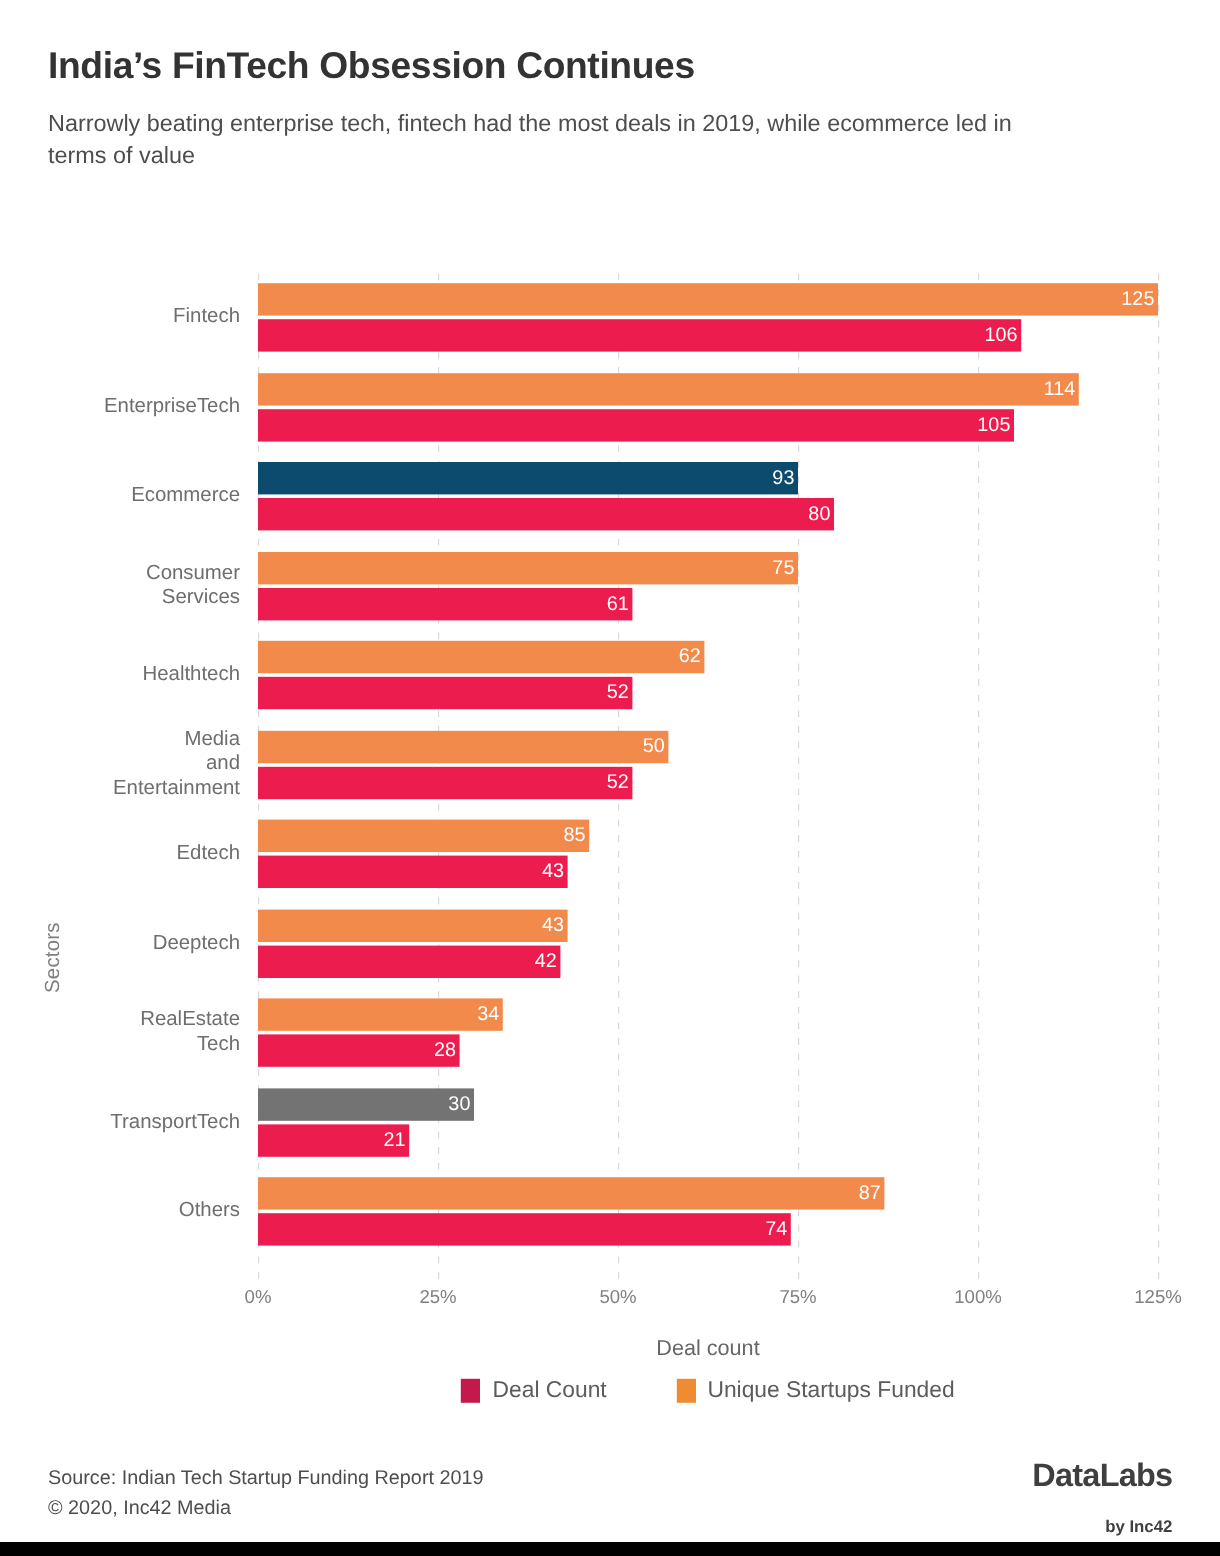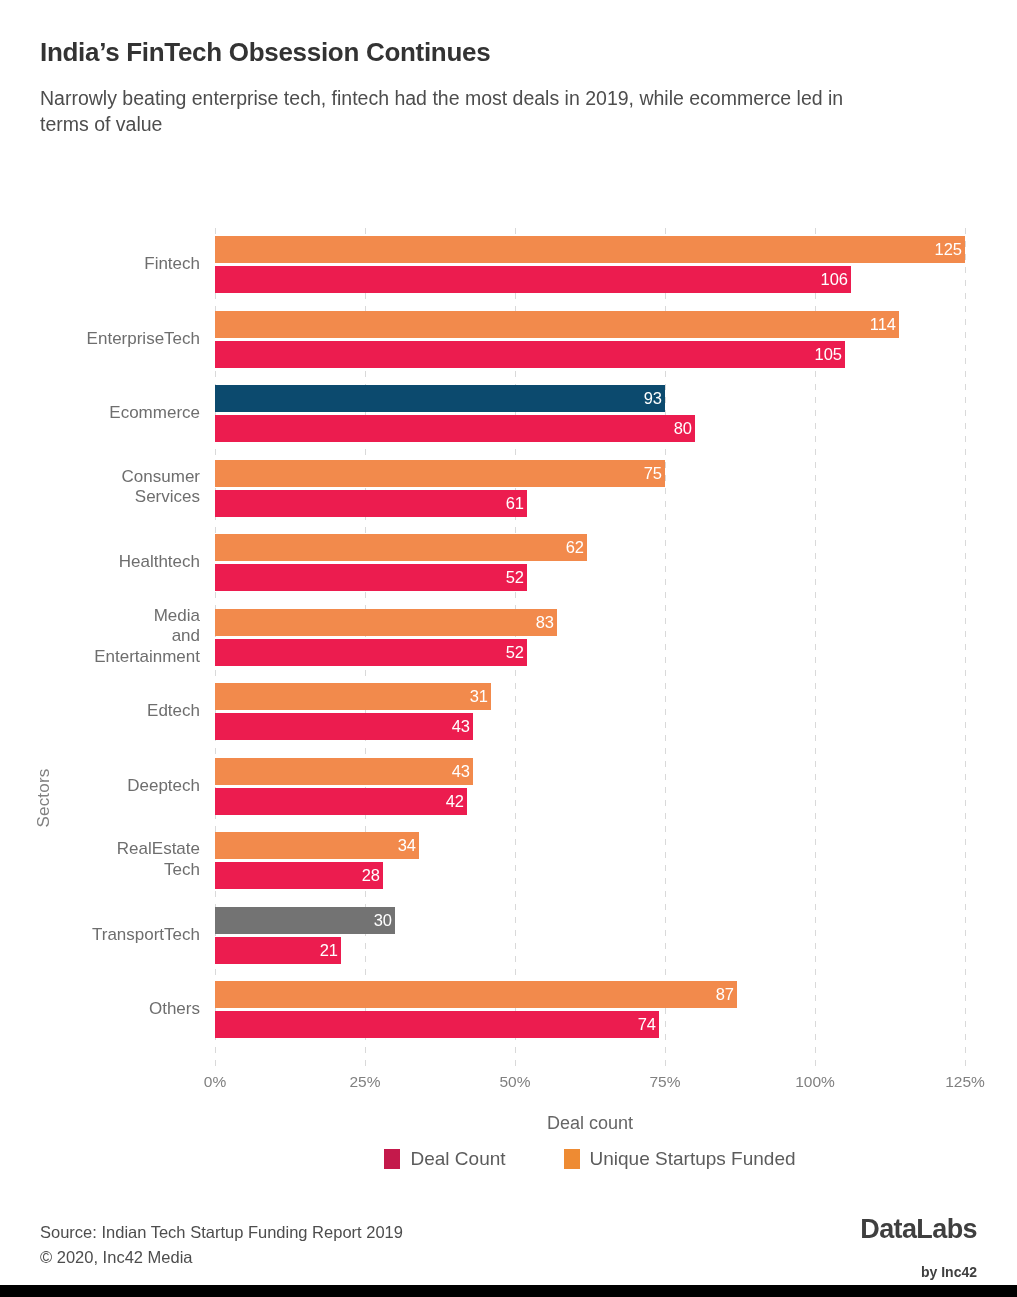--- a/index.html
+++ b/index.html
@@ -12,21 +12,21 @@
     height: 1297px;
     position: relative;
     font-family: "Liberation Sans", sans-serif;
     color: #4a4a4a;
     overflow: hidden;
   }
 
   
   #header { position: absolute; left: 40px; top: 38px; width: 920px; }
   #chart-title {
-    font-size: 26px;
+    font-size: 31px;
     font-weight: bold;
     color: #333333;
     letter-spacing: -0.3px;
     margin: 0 0 18px 0;
     line-height: 1.1;
   }
   #chart-subtitle {
     font-size: 19.5px;
     font-weight: normal;
     color: #4d4d4d;
@@ -229,32 +229,32 @@
         </div>
       </div>
       <div class="bar-row" style="top: 377.5px;">
         <div class="row-label">
           <div>Media</div>
           <div>and</div>
           <div>Entertainment</div>
         </div>
         <div class="bars">
           <div class="bar orange" style="width: 342px; background: rgb(242, 138, 76);">
-            <span class="bar-value">83</span>
+            <span class="bar-value">50</span>
           </div>
           <div class="bar crimson" style="width: 312px; background: rgb(236, 28, 79);">
             <span class="bar-value">52</span>
           </div>
         </div>
       </div>
       <div class="bar-row" style="top: 452px;">
         <div class="row-label">Edtech</div>
         <div class="bars">
           <div class="bar orange" style="width: 276px; background: rgb(242, 138, 76);">
-            <span class="bar-value">31</span>
+            <span class="bar-value">85</span>
           </div>
           <div class="bar crimson" style="width: 258px; background: rgb(236, 28, 79);">
             <span class="bar-value">43</span>
           </div>
         </div>
       </div>
       <div class="bar-row" style="top: 526.5px;">
         <div class="row-label">Deeptech</div>
         <div class="bars">
           <div class="bar orange" style="width: 258px; background: rgb(242, 138, 76);">

